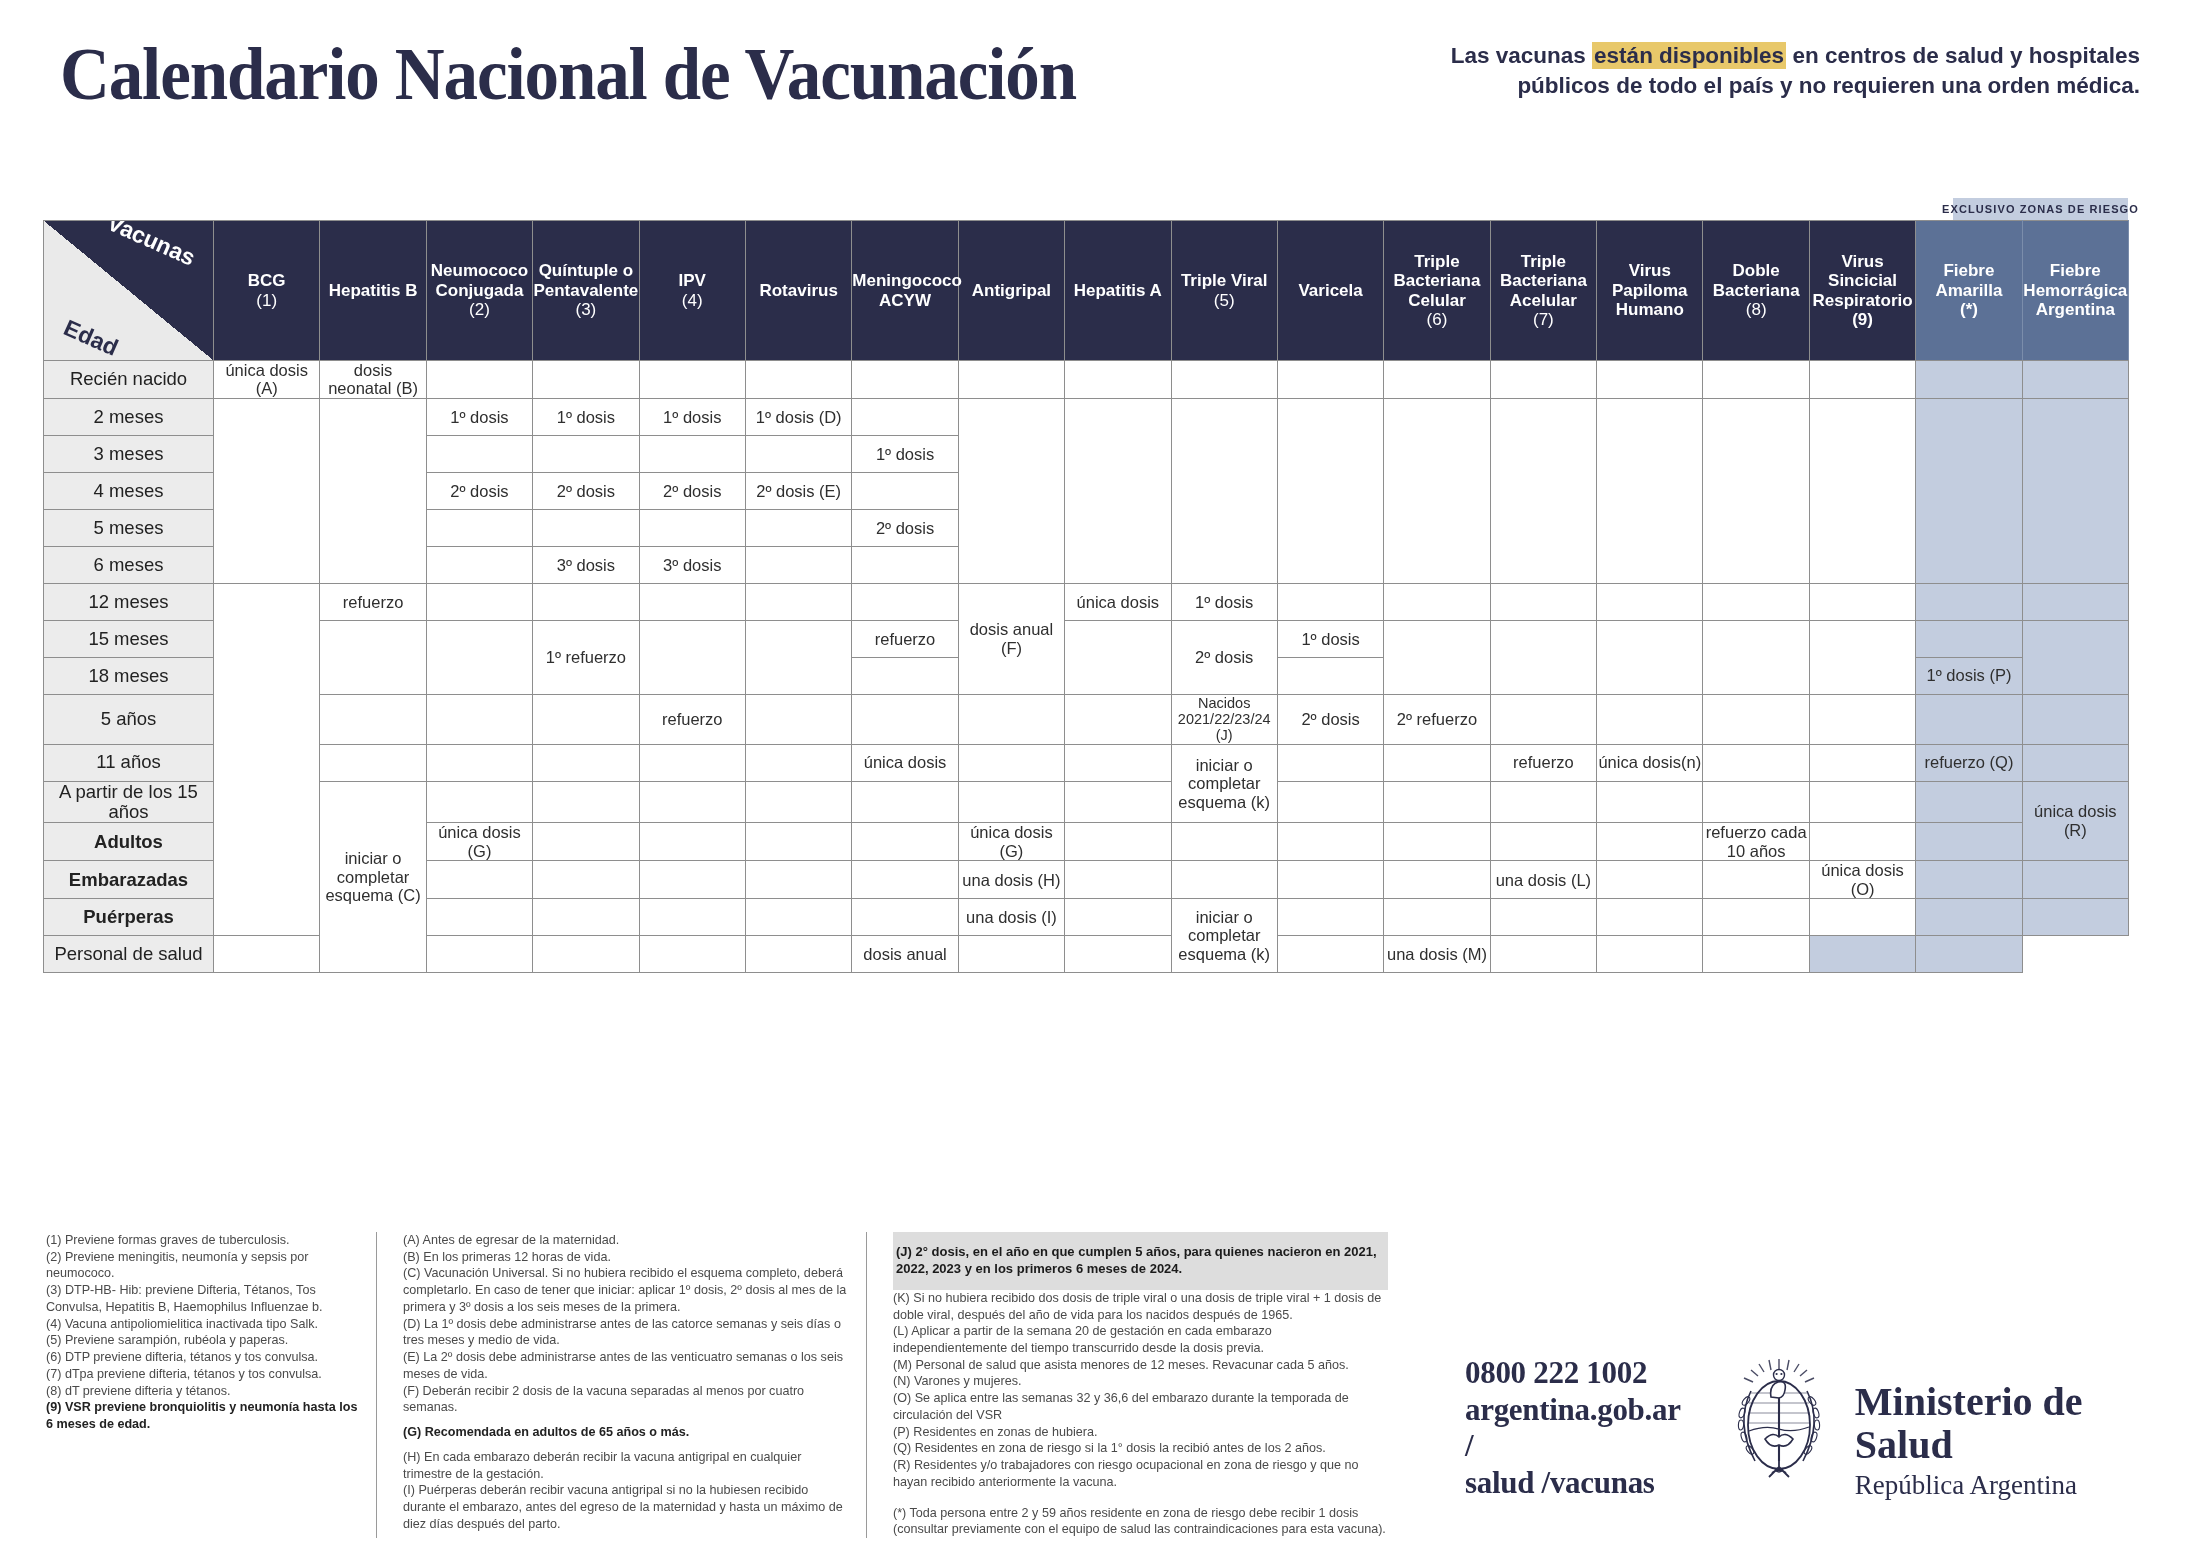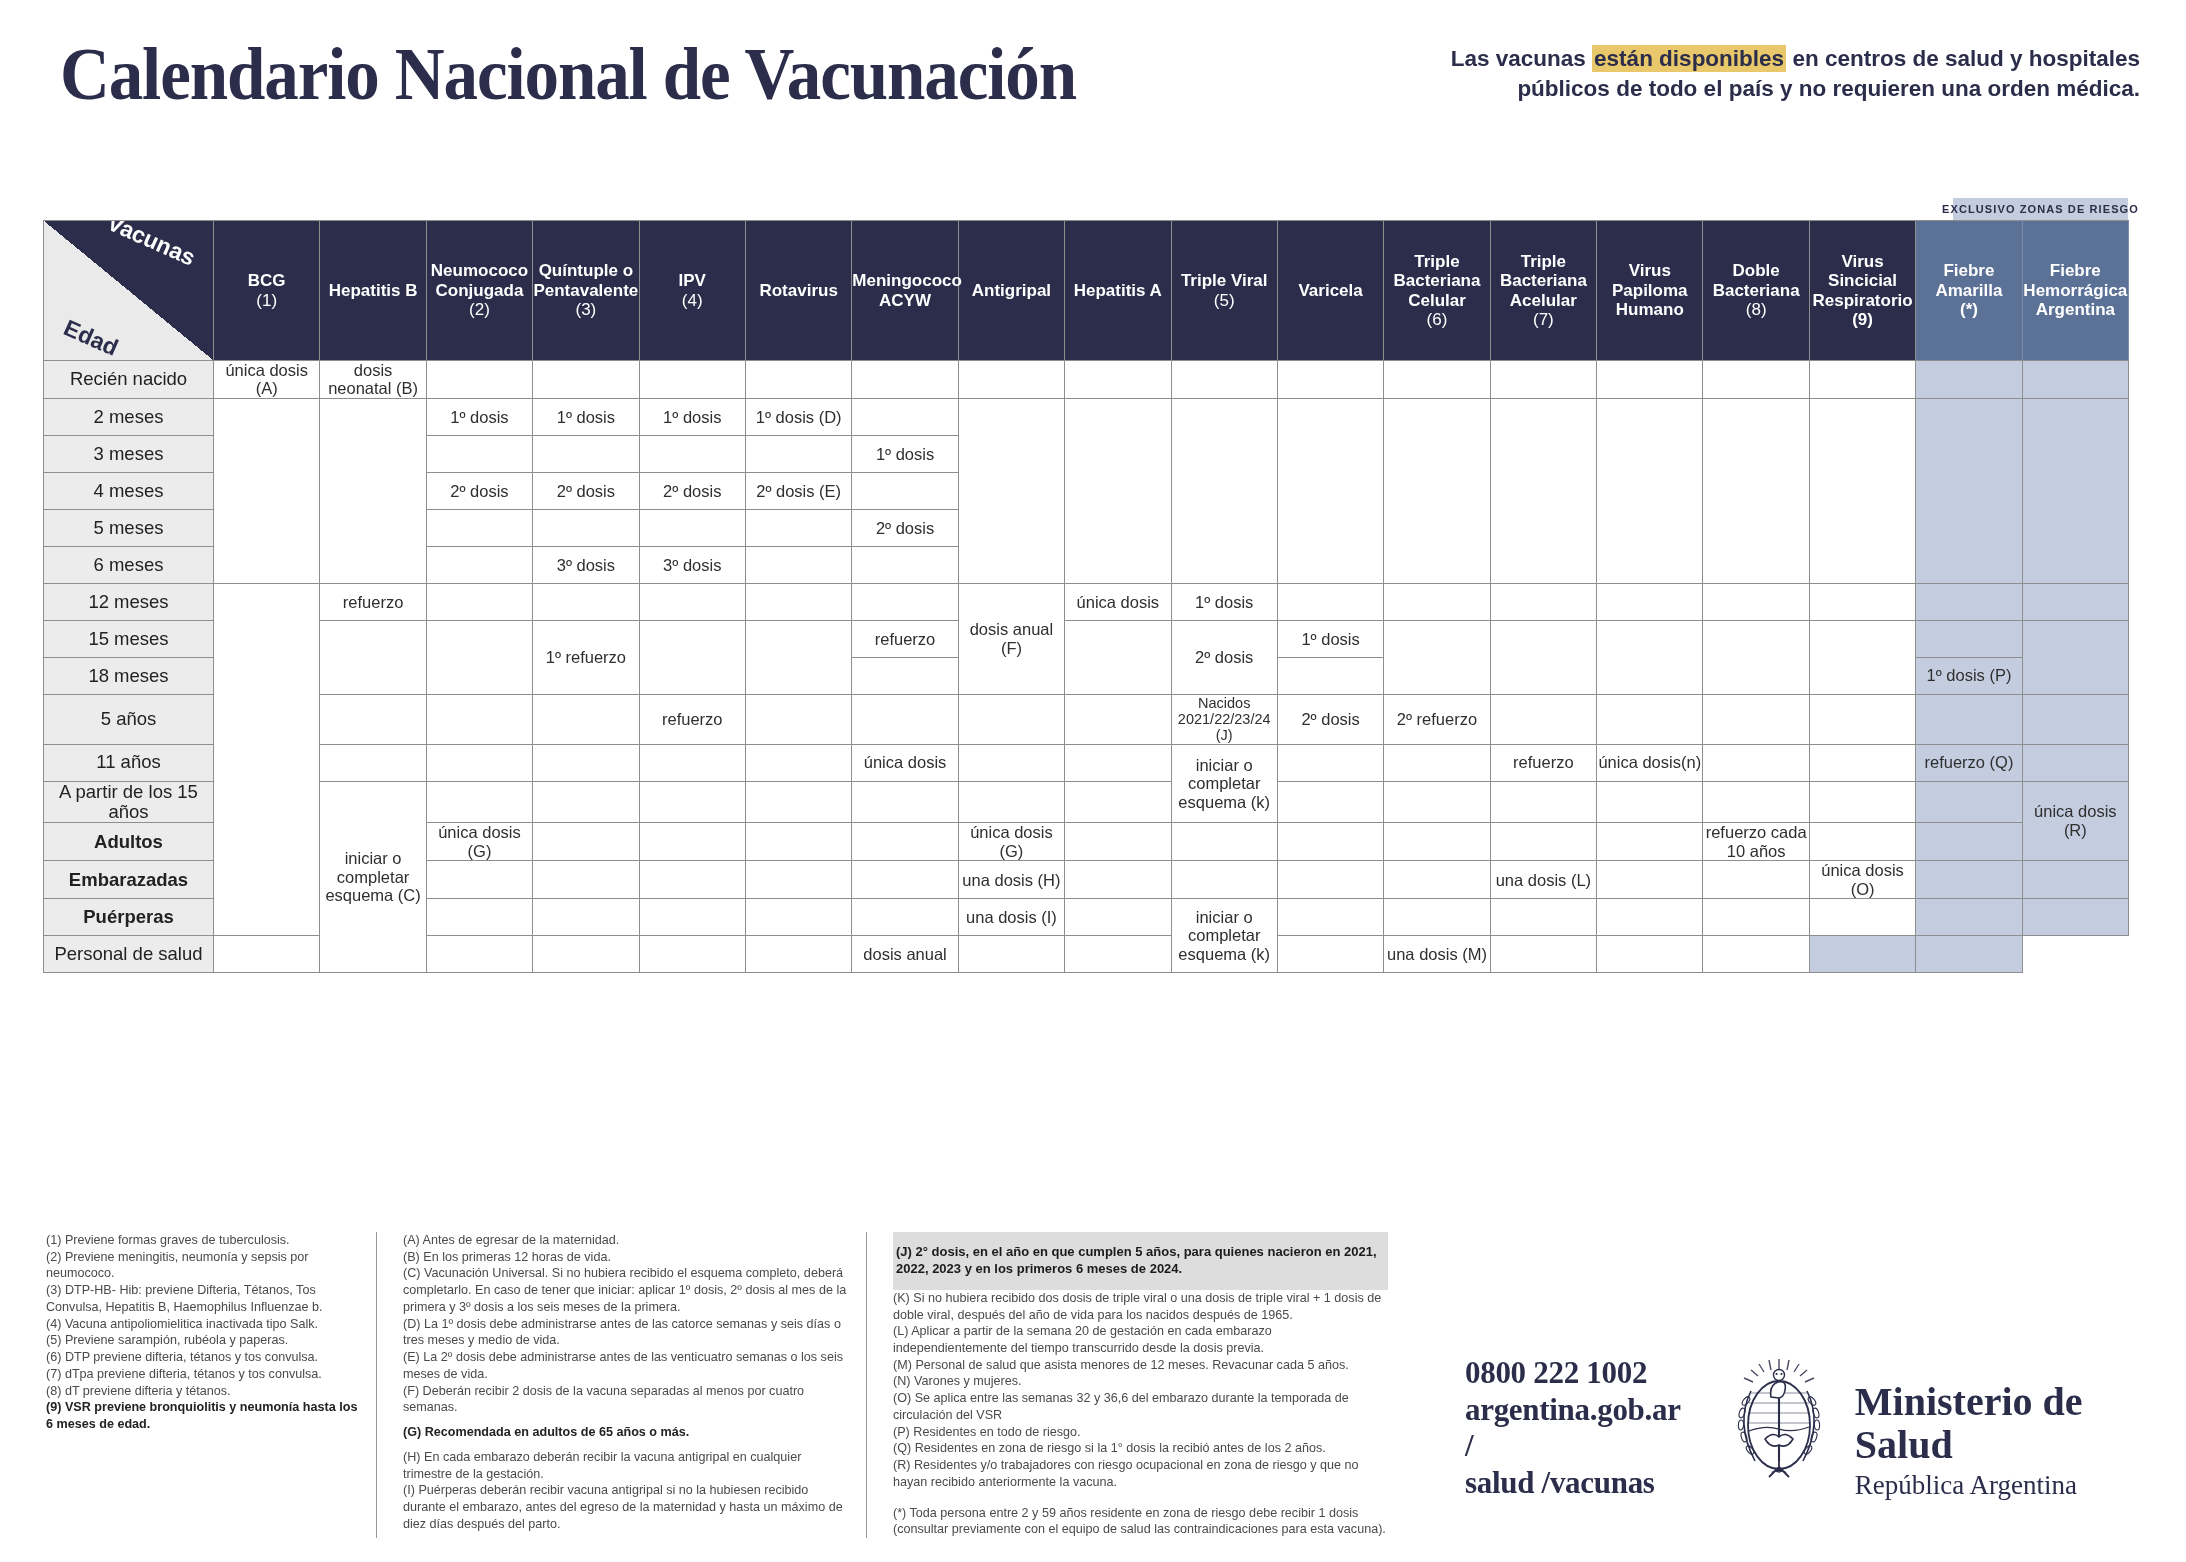--- a/index.html
+++ b/index.html
@@ -7,21 +7,21 @@
   body {
     width: 2186px; height: 1562px;
     background: #ffffff;
     font-family: "Liberation Sans", sans-serif;
     color: #2b2d4a;
     overflow: hidden;
   }
   .page { position: relative; width:2186px; height:1562px; padding: 0; }
 
   
-  .header { display:flex; align-items:flex-end; padding: 38px 46px 0 60px; }
+  .header { display:flex; align-items:center; padding: 38px 46px 0 60px; }
   .title {
     font-family: "Liberation Serif", serif;
     font-weight: bold;
     font-size: 75px;
     line-height: 0.95;
     letter-spacing: -1.2px;
     color: #2b2d4a;
     white-space: nowrap;
     transform: scaleX(0.92);
     transform-origin: left bottom;
@@ -487,21 +487,21 @@
       <p>(H) En cada embarazo deberán recibir la vacuna antigripal en cualquier trimestre de la gestación.</p>
       <p>(I) Puérperas deberán recibir vacuna antigripal si no la hubiesen recibido durante el embarazo, antes del egreso de la maternidad y hasta un máximo de diez días después del parto.</p>
     </div>
     <div class="col col3">
       <span class="jnote">(J) 2° dosis, en el año en que cumplen 5 años, para quienes nacieron en 2021, 2022, 2023 y en los primeros 6 meses de 2024.</span>
       <p>(K) Si no hubiera recibido dos dosis de triple viral o una dosis de triple viral + 1 dosis de doble viral, después del año de vida para los nacidos después de 1965.</p>
       <p>(L) Aplicar a partir de la semana 20 de gestación en cada embarazo independientemente del tiempo transcurrido desde la dosis previa.</p>
       <p>(M) Personal de salud que asista menores de 12 meses. Revacunar cada 5 años.</p>
       <p>(N)  Varones y mujeres.</p>
       <p>(O)  Se aplica entre las semanas 32 y 36,6 del embarazo durante la temporada de circulación del VSR</p>
-      <p>(P)  Residentes en todo de riesgo.</p>
+      <p>(P)  Residentes en zonas de hubiera.</p>
       <p>(Q) Residentes en zona de riesgo si la 1° dosis la recibió antes de los 2 años.</p>
       <p>(R) Residentes y/o trabajadores con riesgo ocupacional en zona de riesgo y que no hayan recibido anteriormente la vacuna.</p>
       <div class="spacer"></div>
       <p>(*) Toda persona entre 2 y 59 años residente en zona de riesgo debe recibir 1 dosis (consultar previamente con el equipo de salud las contraindicaciones para esta vacuna).</p>
     </div>
   </div>
 
   <div class="brand">
     <div class="phone">0800 222 1002
 argentina.gob.ar /

